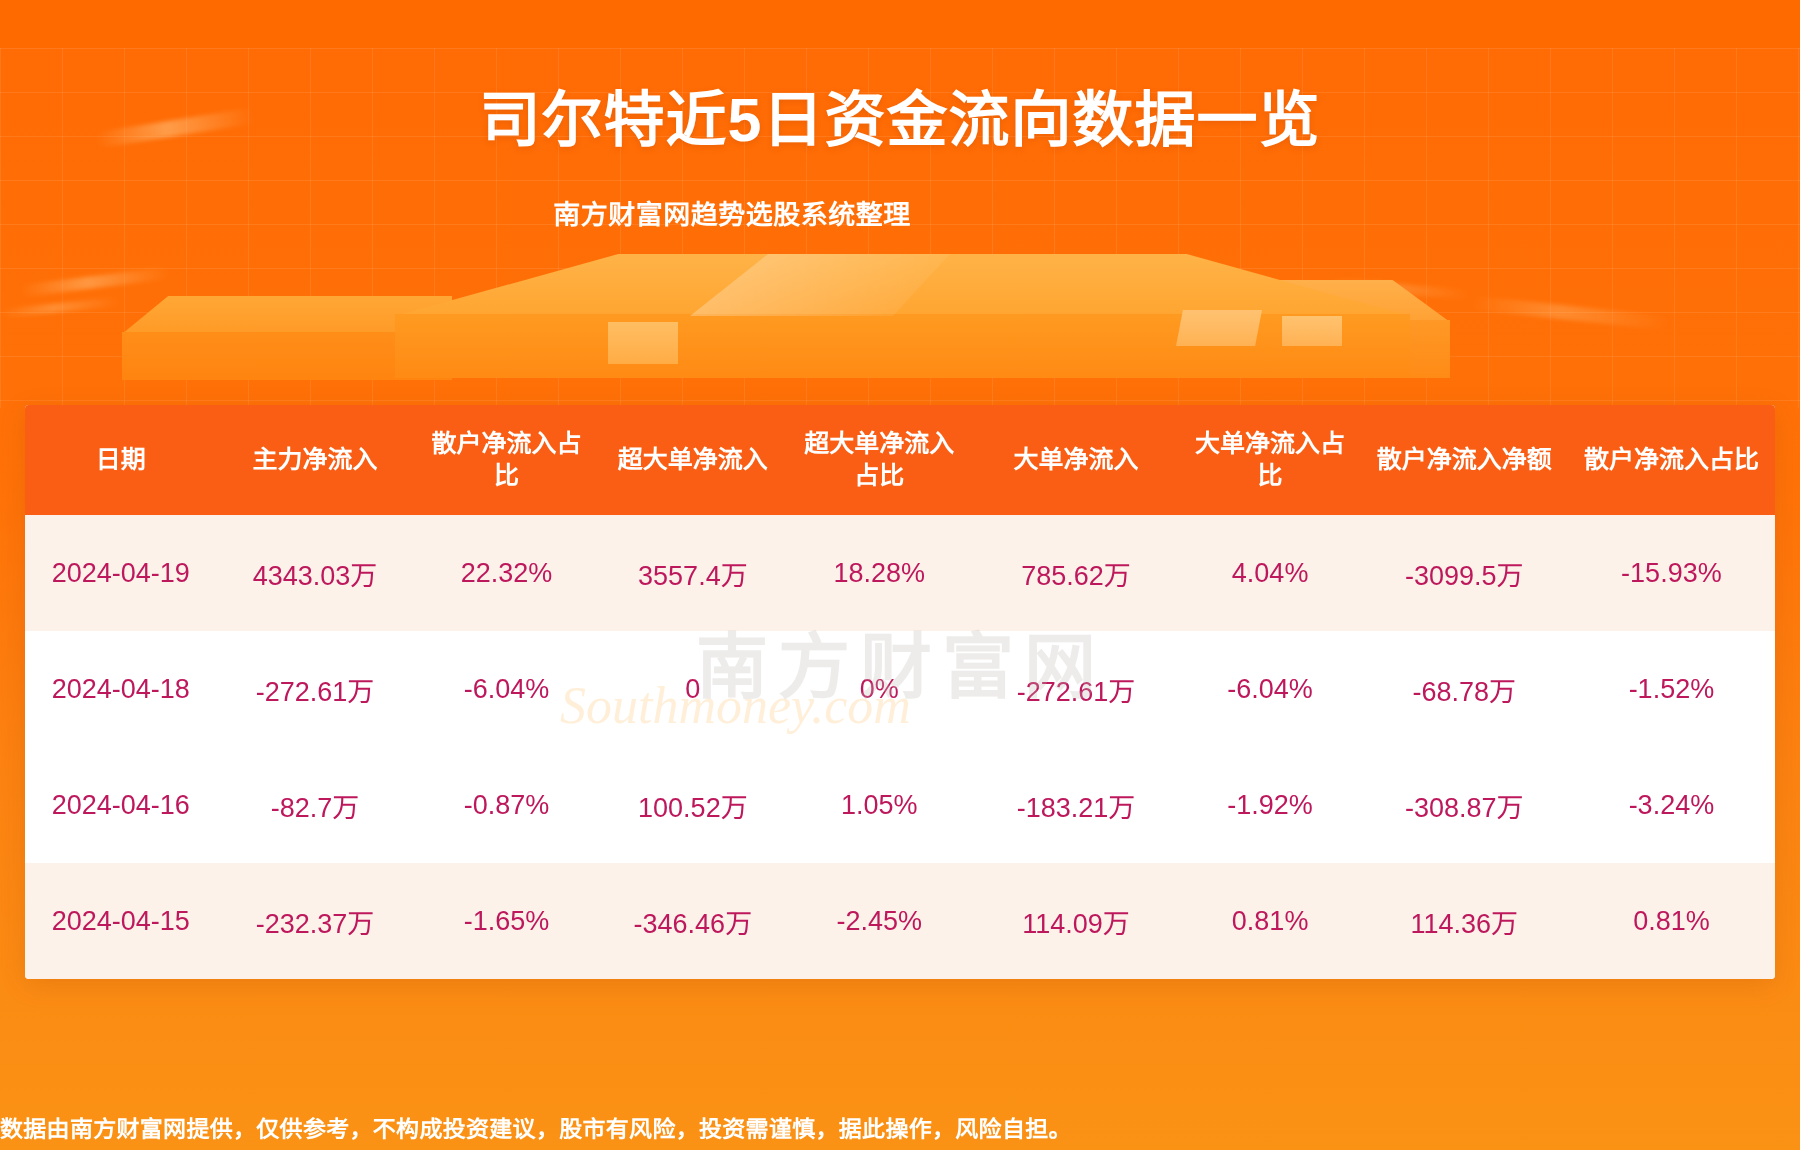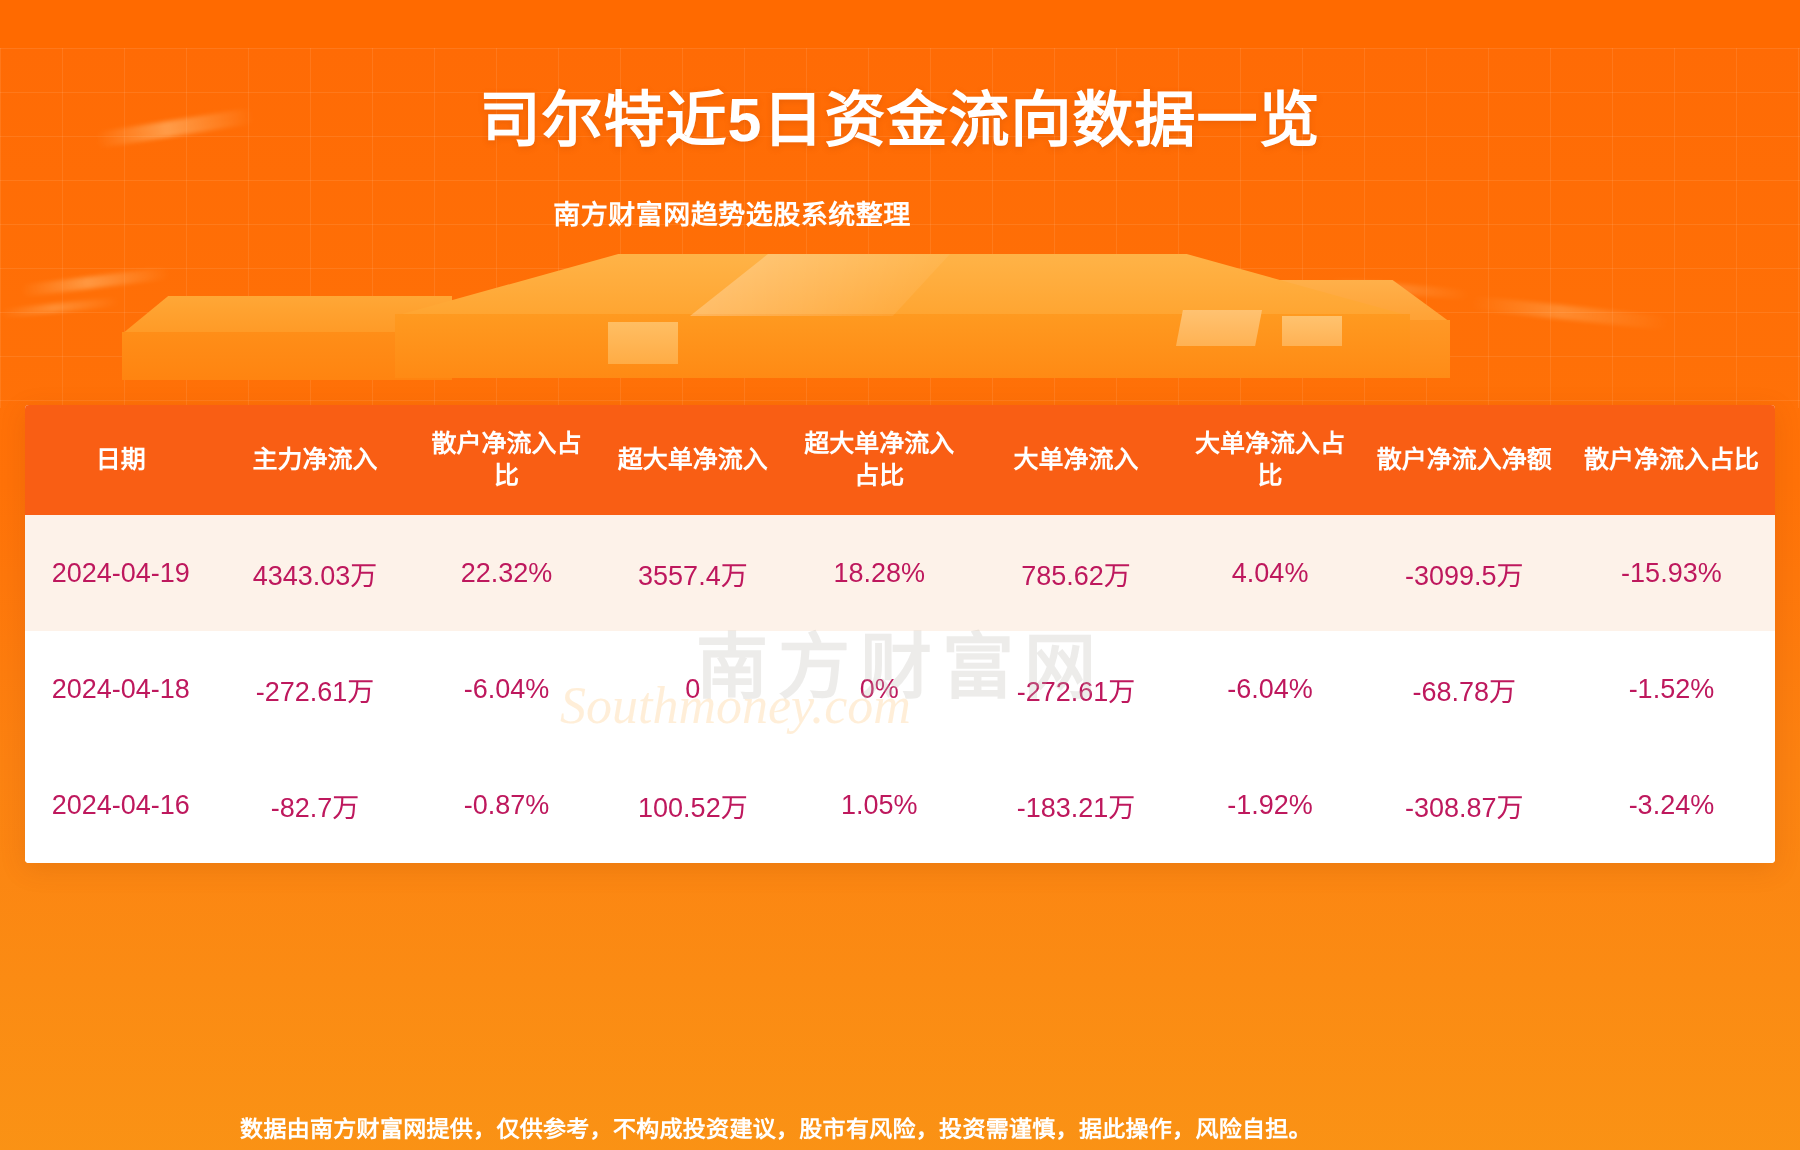--- a/index.html
+++ b/index.html
@@ -213,26 +213,25 @@
     font-family: "Liberation Serif", "DejaVu Serif", serif;
     white-space: nowrap;
   }
 
   
   .footer-note {
     position: absolute;
     left: 0;
     top: 1062px;
     width: 1512px;
-    text-align: center;
+    text-align: left;
     color: #FFFFFF;
     font-size: 23px;
     font-weight: 600;
     letter-spacing: 0.3px;
-    padding-left: 20px;
   }
 </style>
 </head>
 <body>
 
 <div class="poster">
 
   <div class="grid-texture"></div>
 
   <div class="streak s1"></div>
@@ -309,20 +308,31 @@
           <td>2024-04-16</td>
           <td>-82.7万</td>
           <td>-0.87%</td>
           <td>100.52万</td>
           <td>1.05%</td>
           <td>-183.21万</td>
           <td>-1.92%</td>
           <td>-308.87万</td>
           <td>-3.24%</td>
         </tr>
+        <tr class="odd">
+          <td>2024-04-15</td>
+          <td>-232.37万</td>
+          <td>-1.65%</td>
+          <td>-346.46万</td>
+          <td>-2.45%</td>
+          <td>114.09万</td>
+          <td>0.81%</td>
+          <td>114.36万</td>
+          <td>0.81%</td>
+        </tr>
       </tbody>
     </table>
   </div>
 
   <div class="watermark">
     <div class="wm-cn">南方财富网</div>
     <div class="wm-en">Southmoney.com</div>
   </div>
 
   <div class="footer-note">数据由南方财富网提供，仅供参考，不构成投资建议，股市有风险，投资需谨慎，据此操作，风险自担。</div>

